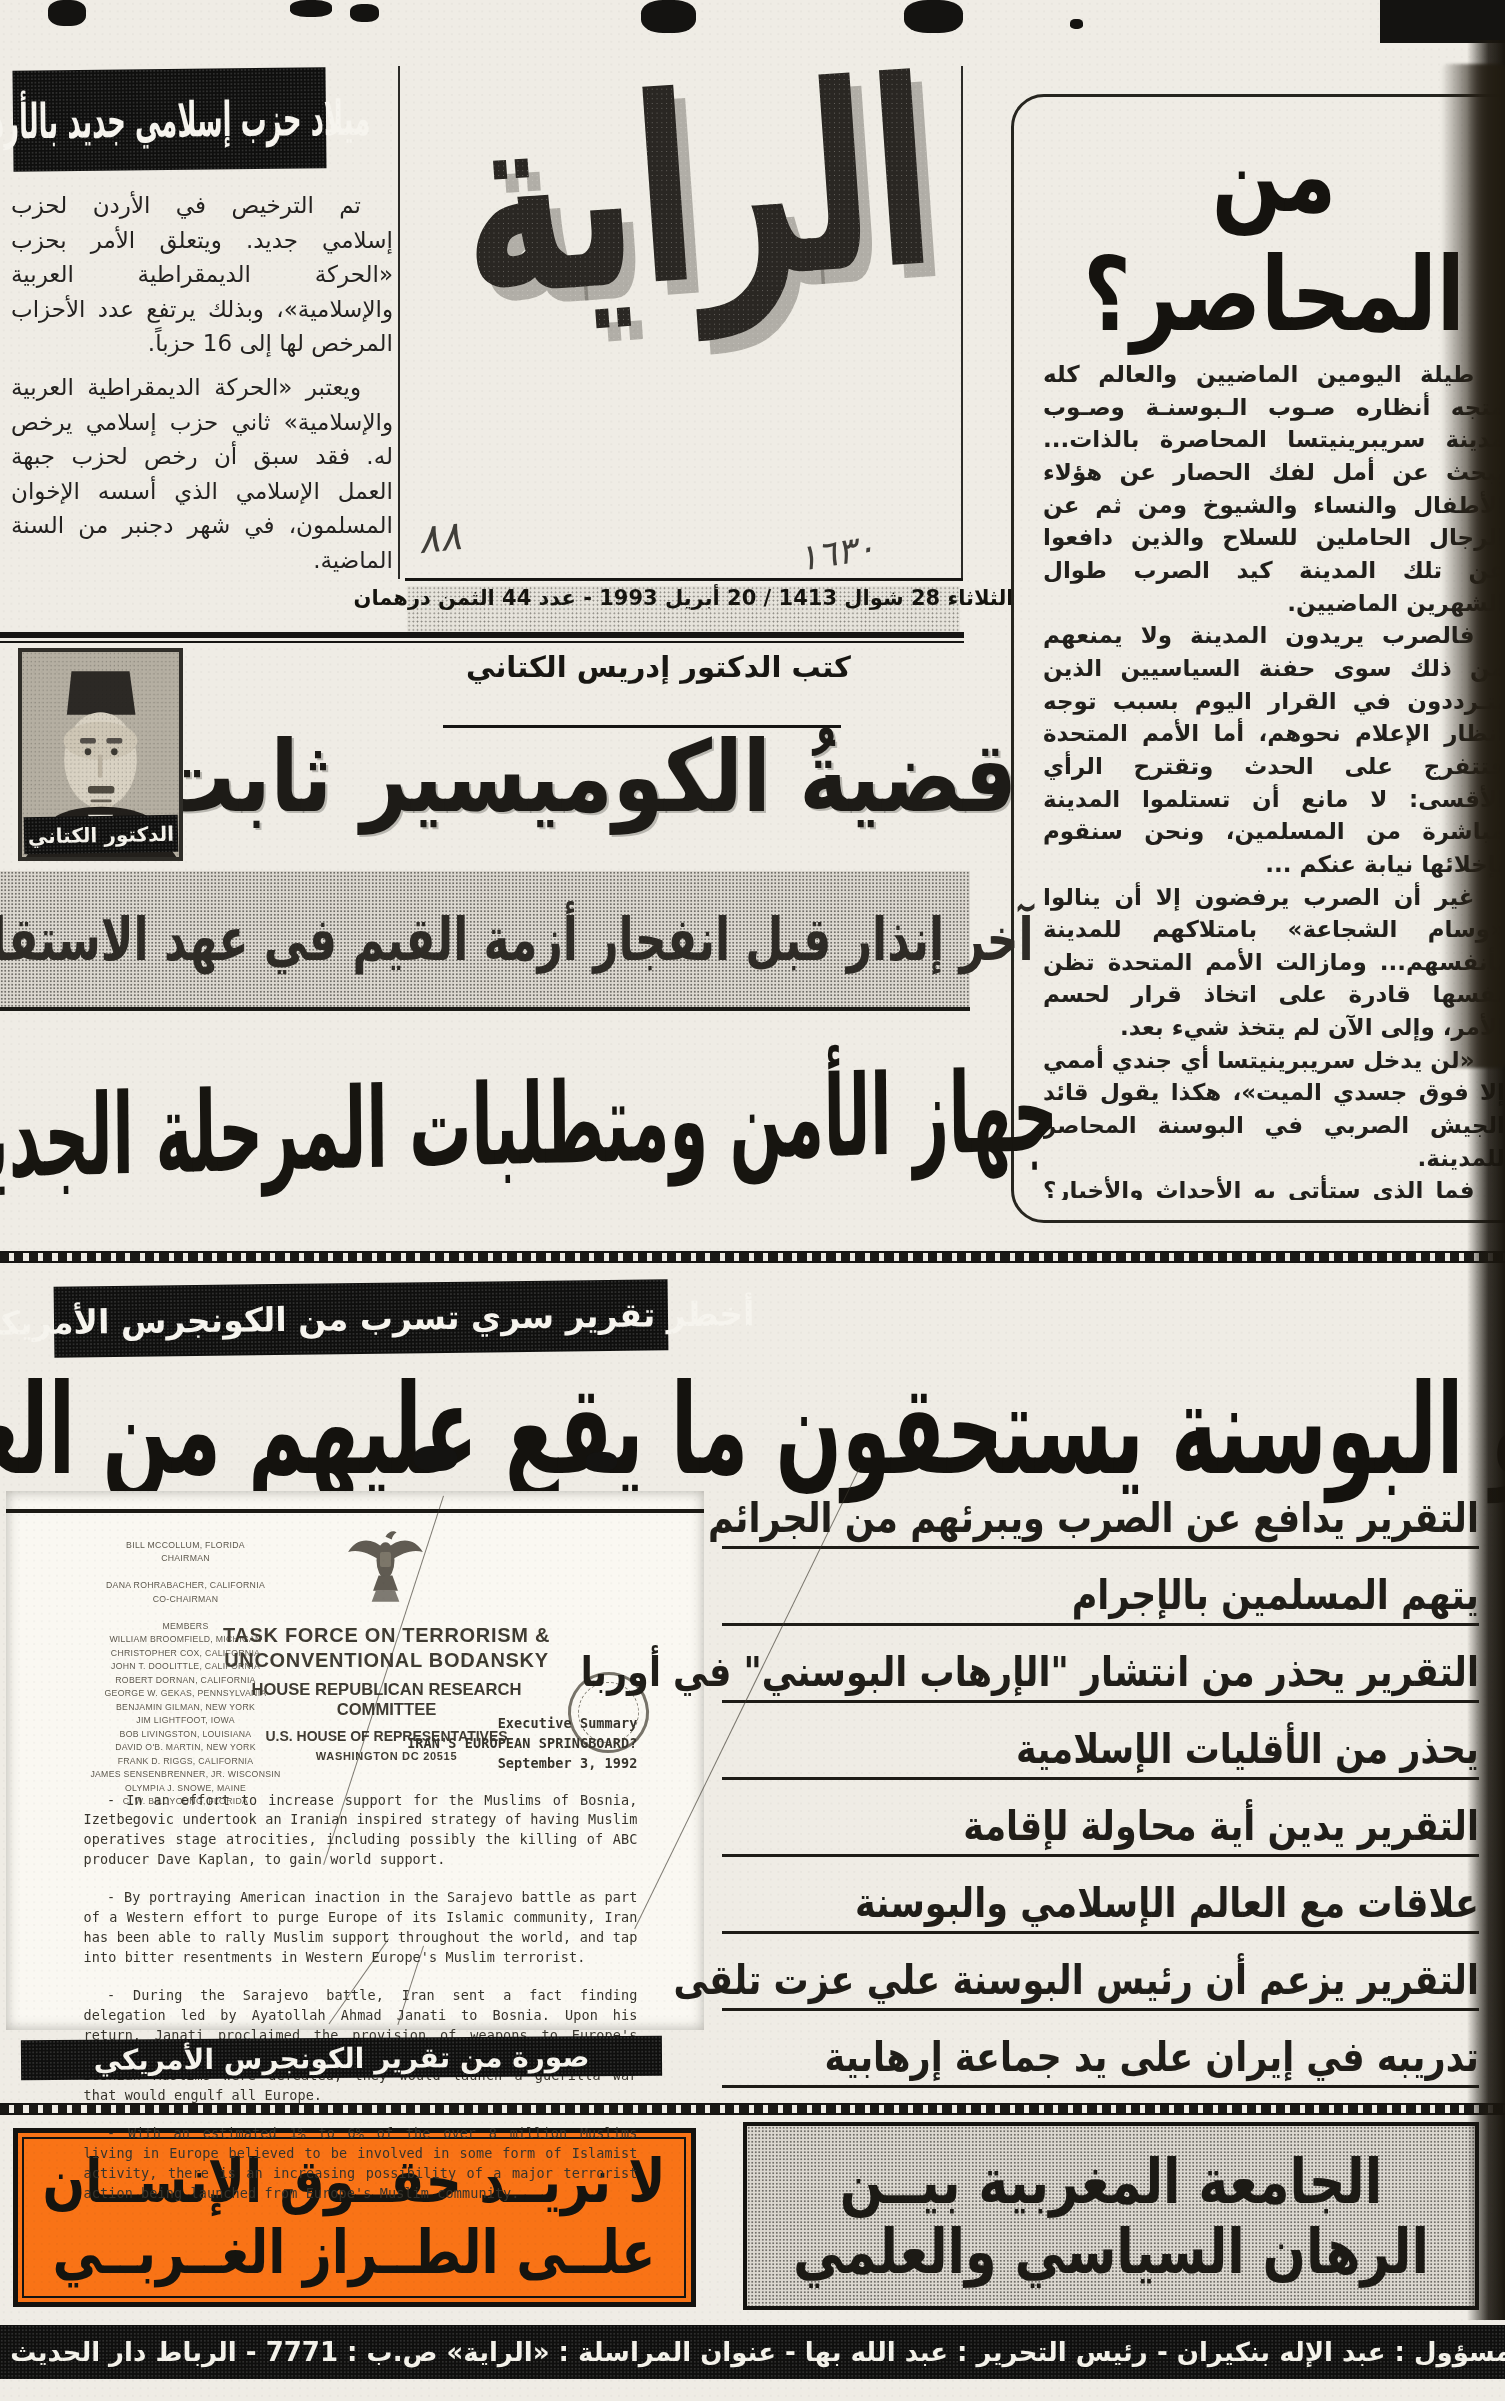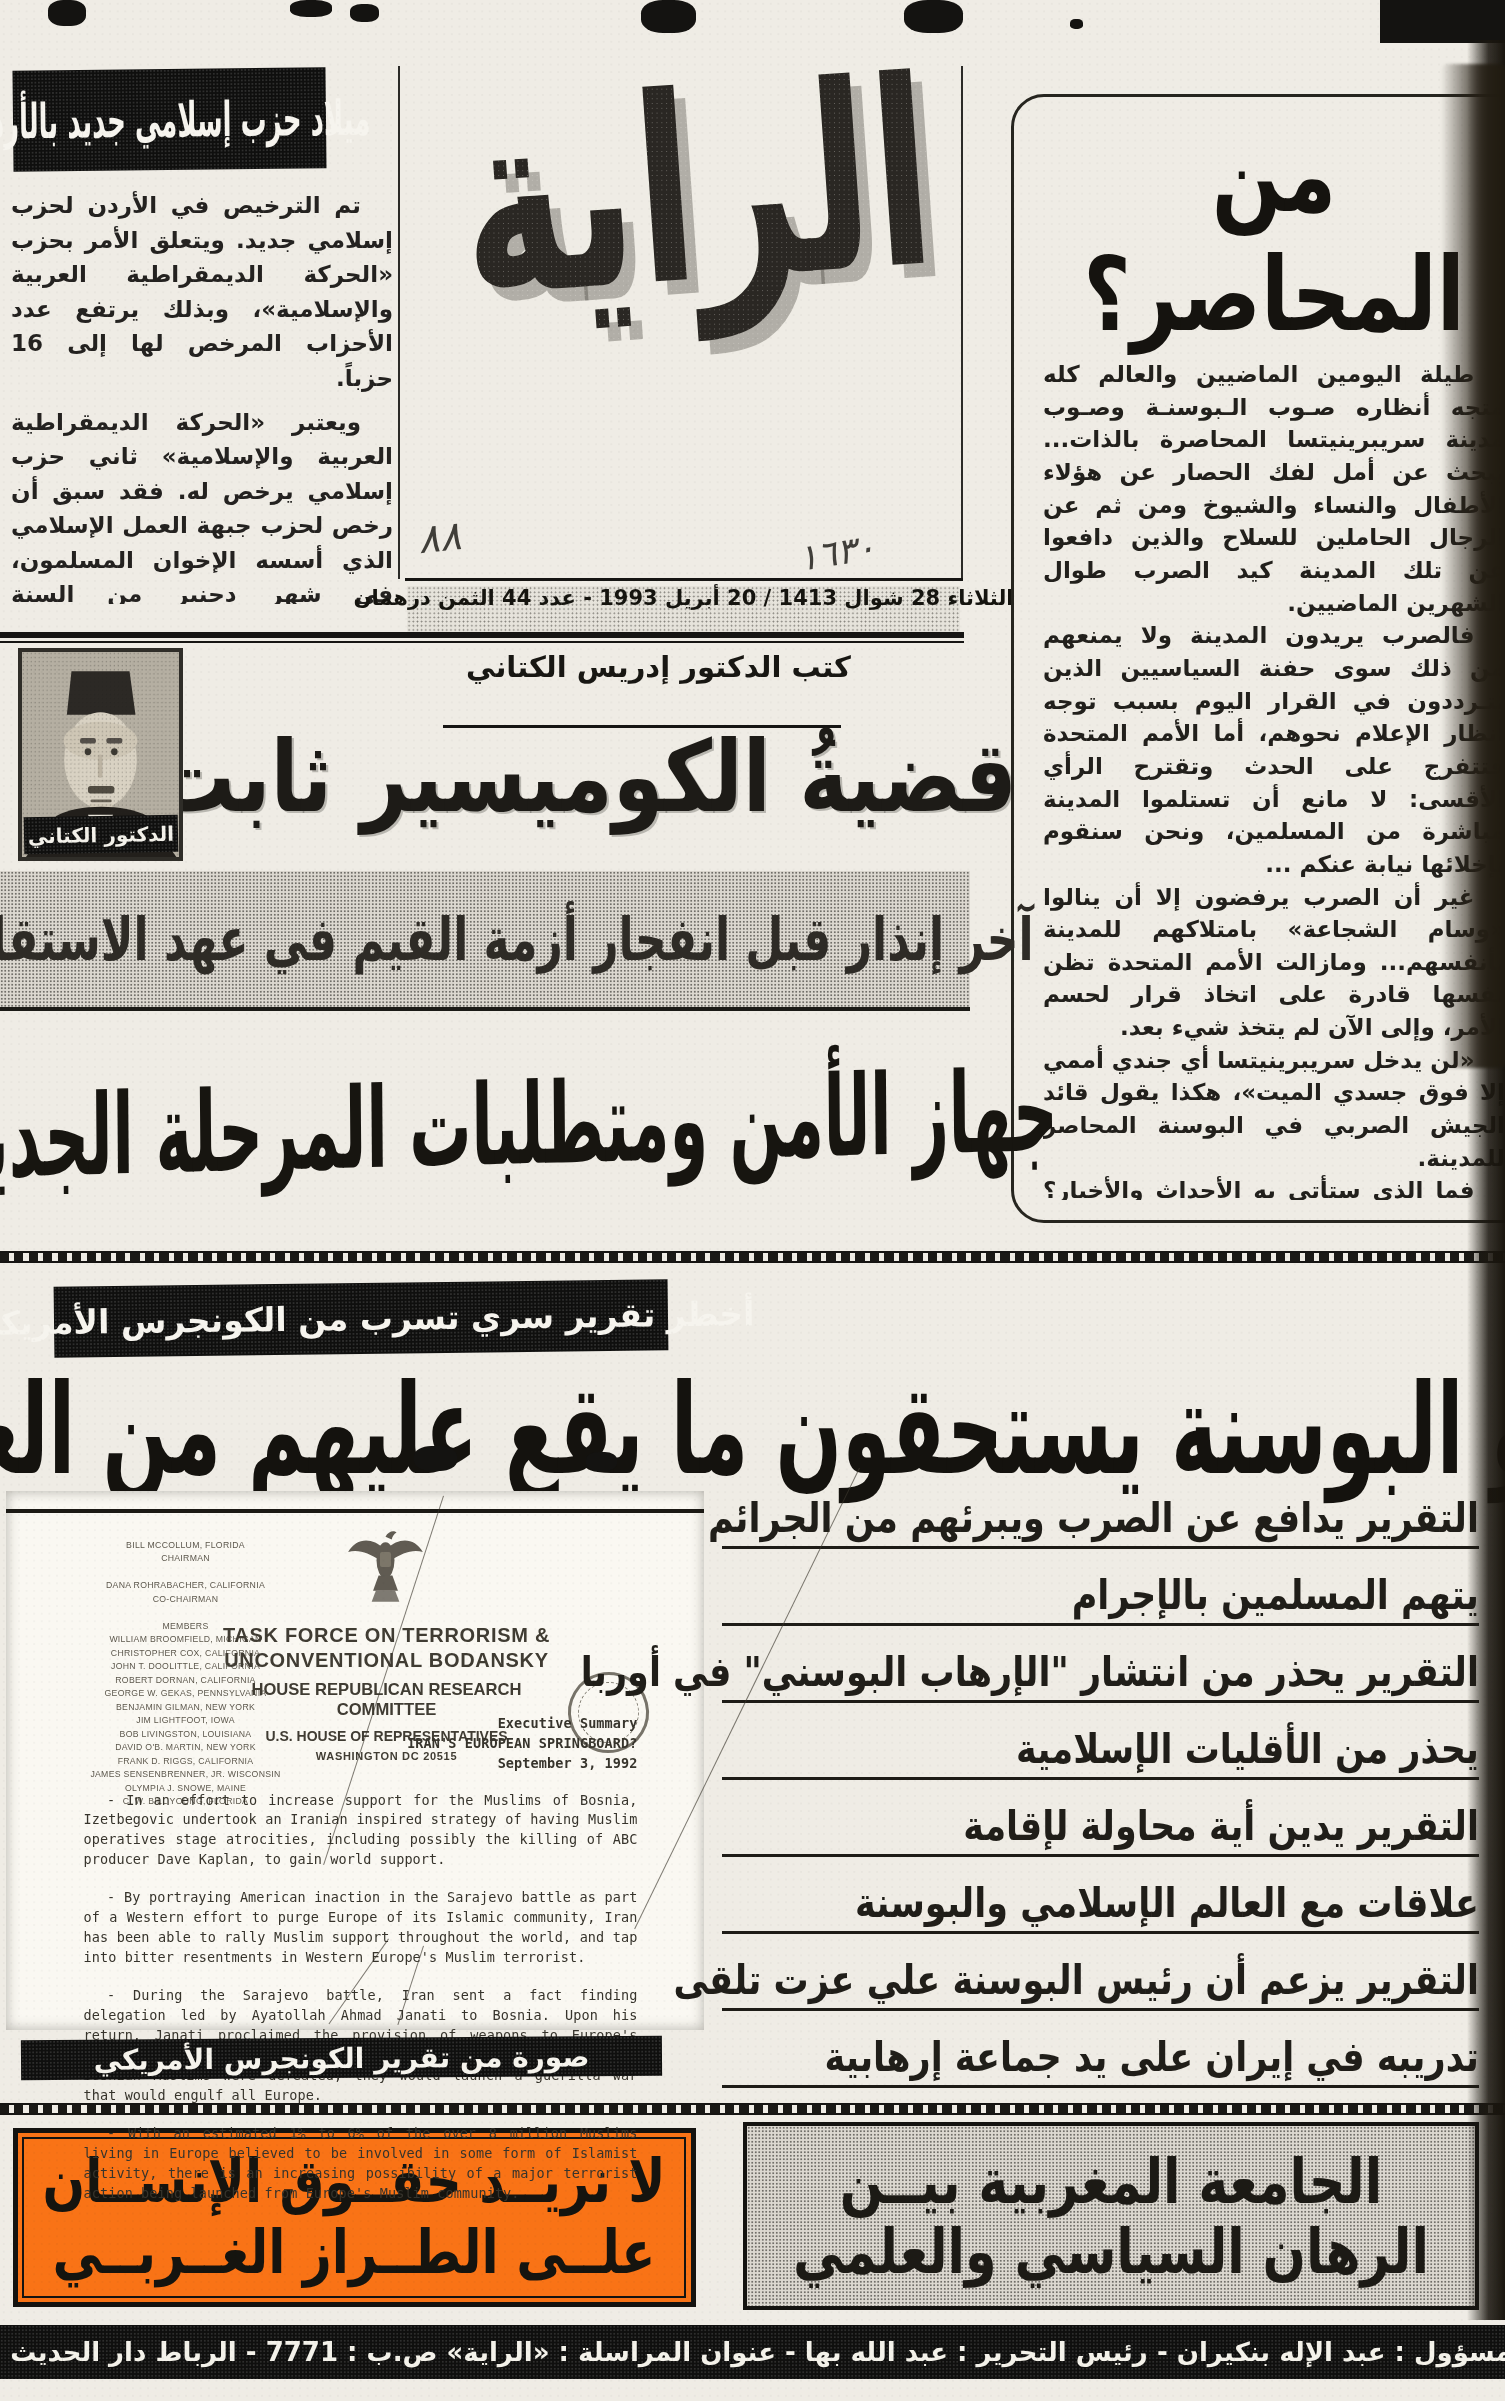--- a/index.html
+++ b/index.html
@@ -20,21 +20,21 @@
   .blackbox{background-color:#0f0f0e;background-image:radial-gradient(rgba(255,255,255,.13) 0.7px,transparent 0.9px);background-size:3.5px 3.5px;}
   .blob{position:absolute;background:#141311;border-radius:40%;z-index:30;}
   .rule{position:absolute;background:#161513;}
   .zigzag{
     position:absolute;height:8.3px;border-top:2.8px solid #161513;border-bottom:2.8px solid #161513;
     background:repeating-linear-gradient(90deg,#1a1916 0 9px,transparent 9px 14.5px);
   }
   
   .tl-head{left:12.5px;top:69px;width:313px;height:101px;display:flex;align-items:center;justify-content:center;transform:rotate(-.6deg);}
   .tl-head span{color:#f6f4ee;font-weight:bold;font-size:26px;white-space:nowrap;transform:scaleY(1.85);letter-spacing:-0.7px;}
-  .tl-body{left:11px;top:188px;width:382px;height:416px;font-size:23px;font-weight:700;line-height:1.5;text-align:justify;color:#242220;overflow:hidden;}
+  .tl-body{left:11px;top:188px;width:382px;height:416px;font-size:23px;font-weight:400;line-height:1.5;text-align:justify;color:#242220;overflow:hidden;}
   .tl-body p{margin:0 0 9.7px 0;text-indent:32px;}
   
   .v-div{width:2.1px;background:#2b2a27;}
   .logo-wrap{left:410px;top:9.7px;width:551px;height:567px;overflow:hidden;}
   .logo-text{
     position:absolute;right:28px;top:83px;font-size:177px;line-height:1.1;font-weight:bold;color:#2a2723;
     transform:rotate(-4deg) scaleY(1.45);transform-origin:center;
     text-shadow:11px 9.7px 0 rgba(60,55,48,.34),-2.1px -2.1px 0 rgba(240,238,230,.5);
   }
   .logo-dots{position:absolute;inset:0;background-image:radial-gradient(rgba(239,236,229,.9) 0.7px,transparent 0.9px);background-size:4.8px 4.8px;opacity:.35;}

